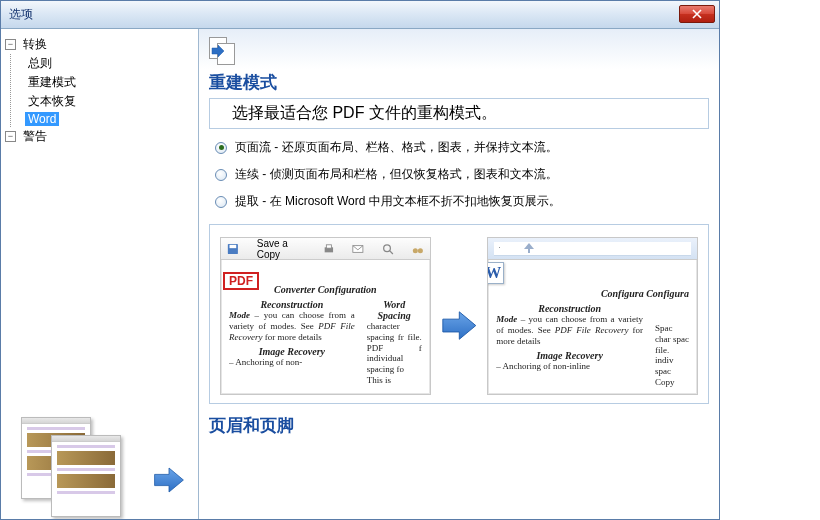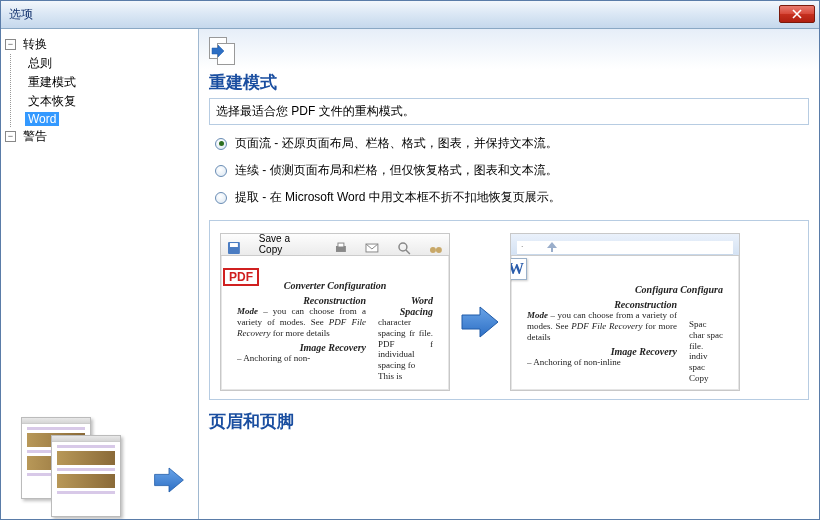--- a/index.html
+++ b/index.html
@@ -1,17 +1,17 @@
 <!DOCTYPE html>
 <html><head>
 <meta charset="utf-8">
 <style>
 *{box-sizing:border-box;margin:0;padding:0}
 body{font-family:"Microsoft YaHei",Tahoma,sans-serif;font-size:12px;background:#fff;overflow:hidden}
-.window{width:820px;height:520px;border:1px solid #5a7ca8;background:#3b82f6;position:relative}
+.window{width:720px;height:520px;border:1px solid #5a7ca8;background:#3b82f6;position:relative}
 .titlebar{height:28px;background:linear-gradient(to bottom,#f3f7fc 0%,#dce8f5 45%,#c5d8ec 100%);border-bottom:1px solid #8aa8c4;display:flex;align-items:center;padding:0 4px 0 8px;position:relative}
 .titlebar .title{color:#13326e;font-size:12px}
 .close-btn{position:absolute;right:4px;top:4px;width:36px;height:18px;background:linear-gradient(to bottom,#e87a6f 0%,#d84a3b 48%,#c52f1e 52%,#b02011 100%);border:1px solid #7a1a0c;border-radius:2px;display:flex;align-items:center;justify-content:center;color:#fff;cursor:pointer}
 .close-btn svg{width:10px;height:10px}
 .body{display:flex;height:calc(100% - 28px)}
 .sidebar{width:198px;border-right:1px solid #a0b8d0;background:#fff;padding:6px 4px;display:flex;flex-direction:column;position:relative}
 .tree{font-size:12px;color:#000}
 .tree-node{display:flex;align-items:center;padding:1px 0;cursor:pointer;white-space:nowrap}
 .tree-toggle{width:11px;height:11px;border:1px solid #888;display:inline-flex;align-items:center;justify-content:center;font-size:9px;line-height:1;margin-right:4px;color:#555;background:#fff}
 .tree-children{margin-left:14px}
@@ -19,35 +19,35 @@
 .tree-label{padding:0 3px}
 .tree-label.selected{background:#3399ff;color:#fff}
 .dots{border-left:1px dotted #999;margin-left:5px}
 .sidebar-preview{position:absolute;bottom:0;left:0;width:190px;height:110px;overflow:hidden}
 .main{flex:1;background:linear-gradient(to bottom,#e6eef8 0%,#fff 40px);padding:8px 10px 8px 10px;overflow:hidden;position:relative}
 .page-icon{width:30px;height:28px;margin-bottom:4px;position:relative}
 .page-icon .sheet1{position:absolute;width:18px;height:22px;background:#fff;border:1px solid #999;left:0;top:0}
 .page-icon .sheet2{position:absolute;width:18px;height:22px;background:#fff;border:1px solid #999;left:8px;top:6px}
 .page-icon .arrow{position:absolute;left:2px;top:8px;width:14px;height:12px}
 .section-title{color:#1a4ea0;font-size:17px;font-weight:bold;margin:6px 0 4px;font-family:SimSun,serif}
-.desc-box{border:1px solid #b7cce2;background:#fff;padding:4px 6px;font-size:12px;color:#000;margin-bottom:10px}
+.desc-box{border:1px solid #b7cce2;background:#fff;padding:4px 22px;font-size:16px;color:#000;margin-bottom:10px}
 .radio-row{display:flex;align-items:center;margin:10px 0 10px 6px;font-size:12px}
 .radio{width:12px;height:12px;border:1px solid #6a8db5;border-radius:50%;margin-right:8px;display:inline-flex;align-items:center;justify-content:center;background:radial-gradient(circle at 40% 35%,#fff,#d9e6f2)}
 .radio.checked::after{content:"";width:5px;height:5px;border-radius:50%;background:#2b6d1e}
 .preview-panel{border:1px solid #b7cce2;background:#fff;margin-top:14px;height:180px;padding:12px 10px;position:relative;overflow:hidden}
 .conv-img{display:flex;align-items:flex-start;gap:10px}
 .pane{border:1px solid #c8c8c8;background:#fff;width:230px;height:158px;position:relative;overflow:hidden;box-shadow:0 0 0 1px #e5e5e5 inset}
-.pane .toolbar{height:22px;background:linear-gradient(to bottom,#fdfdfd,#ebebeb);border-bottom:1px solid #ccc;display:flex;align-items:flex-end;gap:18px;padding:0 6px;font-size:10px}
+.pane .toolbar{height:22px;background:linear-gradient(to bottom,#fdfdfd,#ebebeb);border-bottom:1px solid #ccc;display:flex;align-items:center;gap:18px;padding:0 6px;font-size:10px}
 .pane .tb-icon{width:14px;height:14px;display:inline-block}
 .pane .pill{border:2px solid #d02020;color:#d02020;padding:0 4px;font-weight:bold;font-size:12px;background:#fff;font-family:Arial,sans-serif}
-.pane .content{padding:4px 16px;font-family:"Times New Roman",serif;font-size:10px;color:#222}
+.pane .content{padding:4px 8px;font-family:"Times New Roman",serif;font-size:10px;color:#222}
 .pane .content .hd{text-align:center;font-style:italic;font-weight:bold;margin:2px 0 4px}
 .pane .cols{display:flex;gap:12px}
 .pane .col{flex:1}
-.pane .col h5{font-style:italic;font-weight:bold;font-size:10px;text-align:right}
+.pane .col h5{font-style:italic;font-weight:bold;font-size:10px;text-align:center}
 .pane .col p{font-size:9px;line-height:1.2;text-align:justify}
 .pane2 .toolbar{background:linear-gradient(to bottom,#eaf1fb,#d4e2f3)}
 .ruler{height:14px;background:#fff;border-bottom:1px solid #c8d8ea;position:relative;font-size:7px;color:#666}
 .w-badge{width:22px;height:22px;border:1px solid #9ab0c8;background:#fff;display:flex;align-items:center;justify-content:center;color:#2a5cab;font-family:"Times New Roman",serif;font-size:16px;font-weight:bold;position:absolute;left:-6px;top:24px;box-shadow:1px 1px 2px rgba(0,0,0,.2)}
 .big-arrow{width:40px;align-self:center;margin-top:20px}
 .section2{margin-top:10px}
 .thumb{width:70px;height:82px;border:1px solid #bbb;background:#fff;position:absolute;box-shadow:2px 2px 3px rgba(0,0,0,.25)}
 .thumb.t1{left:20px;bottom:20px}
 .thumb.t2{left:50px;bottom:2px}
 .thumb .bar{height:6px;background:linear-gradient(to bottom,#e8e8e8,#d5d5d5);border-bottom:1px solid #ccc}

